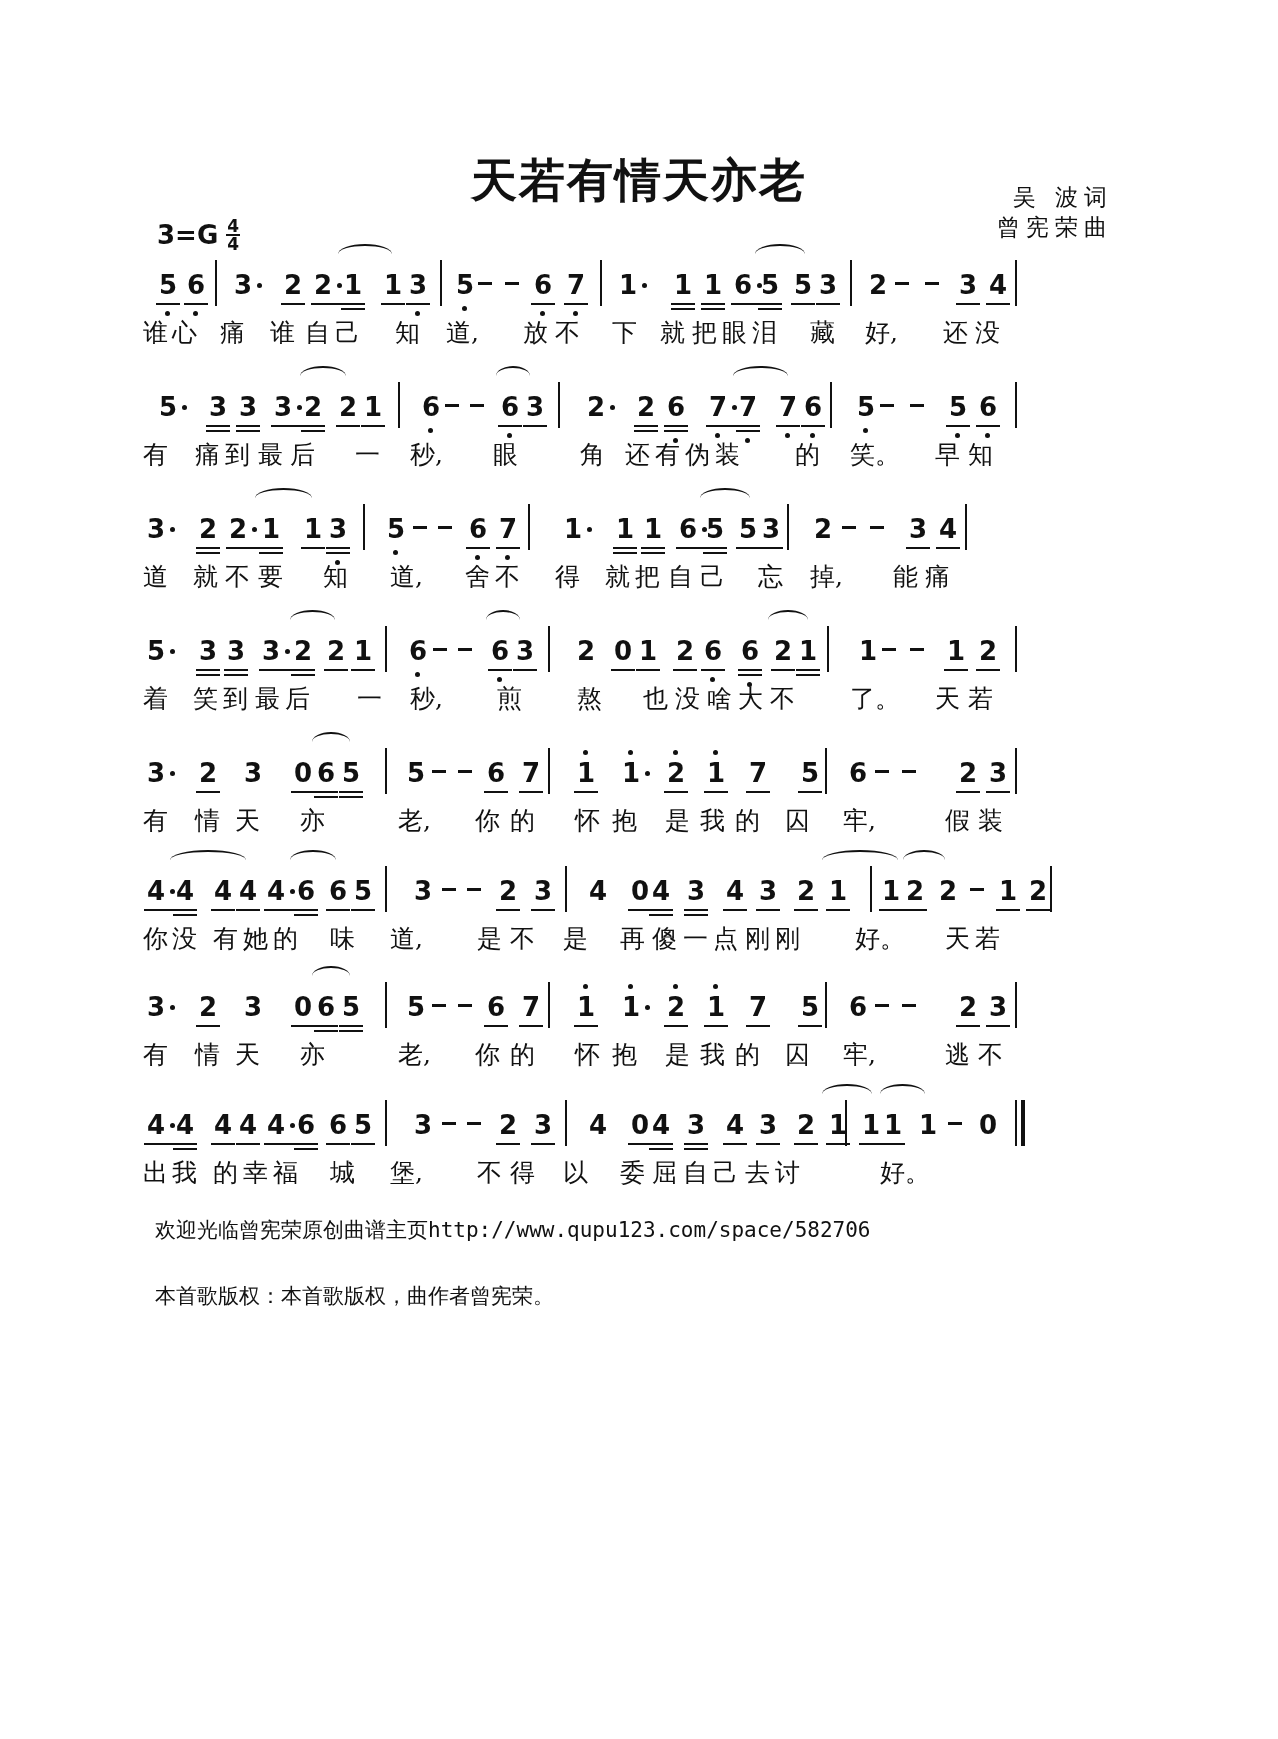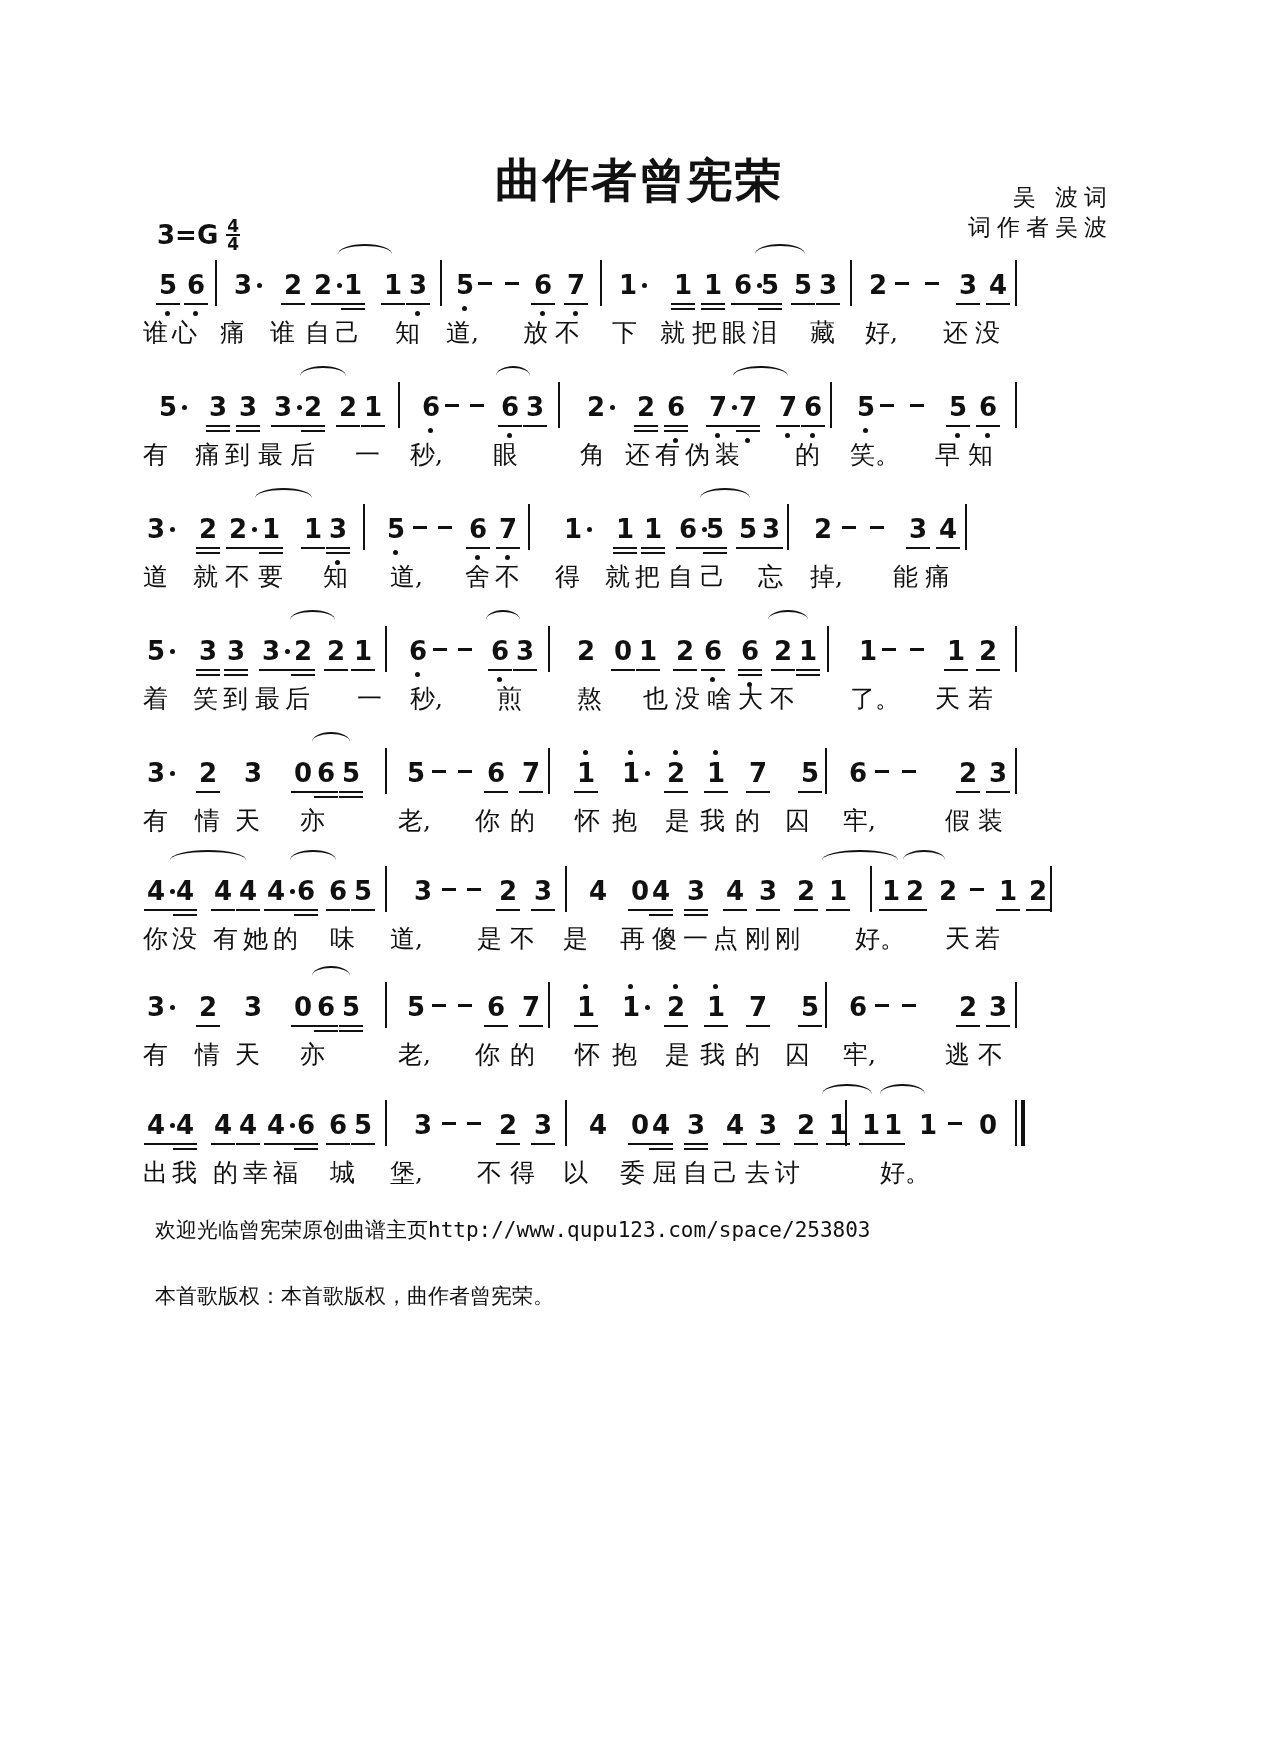--- a/index.html
+++ b/index.html
@@ -23,33 +23,33 @@
   .barline{position:absolute;top:-10px;width:2px;height:46px;background:#111;}
   .dbl{position:absolute;top:-10px;width:6px;height:46px;border-left:2px solid #111;}
   .dbl::after{content:"";position:absolute;left:4px;top:0;width:4px;height:46px;background:#111;}
   .slur{position:absolute;top:-26px;height:18px;border-top:2px solid #111;border-radius:50% 50% 0 0;}
   .lyric{position:absolute;top:46px;font-size:25px;font-family:"DejaVu Serif","Liberation Serif",serif;}
   .footer{position:absolute;left:155px;font-size:21px;font-family:"DejaVu Sans Mono","Liberation Mono",monospace;}
 </style>
 </head>
 <body>
 
-<div class="title">曲作者曾宪荣</div>
+<div class="title">天若有情天亦老</div>
 
 <div class="key">
   <span>3=G</span>
   <span class="frac">
     <span>4</span>
     <span class="bar"></span>
     <span>4</span>
   </span>
 </div>
 
 <div class="credit" style="top:182px;">吴 波词</div>
-<div class="credit" style="top:212px;">词作者吴波</div>
+<div class="credit" style="top:212px;">曾宪荣曲</div>
 
 <div id="score">
     <div class="row" style="top: 270px;">
       <div class="note" style="left: 155px;">
         <span class="d">5</span>
       </div>
       <div class="ul" style="left: 156px; width: 24px; top: 33px;"></div>
       <div class="lo" style="left: 165px; top: 41px;"></div>
       <div class="note" style="left: 183px;">
         <span class="d">6</span>
@@ -985,14 +985,14 @@
       <div class="lyric" style="left: 620px;">委</div>
       <div class="lyric" style="left: 652px;">屈</div>
       <div class="lyric" style="left: 683px;">自</div>
       <div class="lyric" style="left: 713px;">己</div>
       <div class="lyric" style="left: 745px;">去</div>
       <div class="lyric" style="left: 775px;">讨</div>
       <div class="lyric" style="left: 880px;">好。</div>
     </div>
   </div>
 
-<div class="footer" style="top:1216px;">欢迎光临曾宪荣原创曲谱主页http://www.qupu123.com/space/253803</div>
+<div class="footer" style="top:1216px;">欢迎光临曾宪荣原创曲谱主页http://www.qupu123.com/space/582706</div>
 <div class="footer" style="top:1282px;">本首歌版权：本首歌版权，曲作者曾宪荣。</div>
 
 </body></html>

